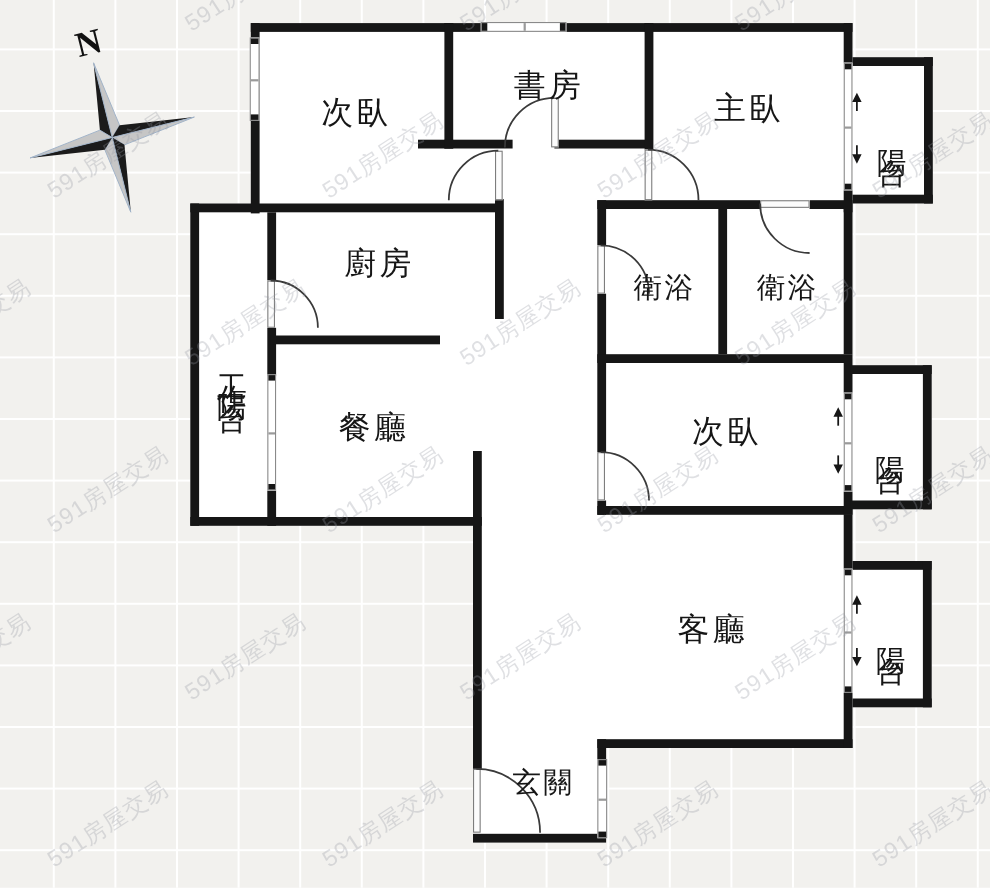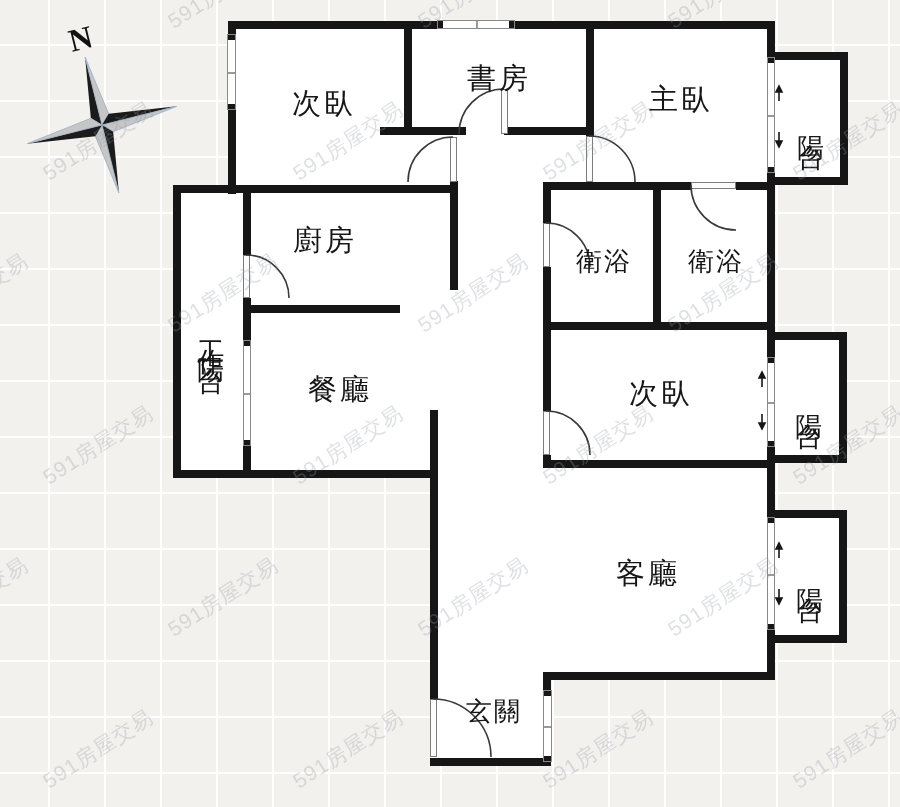--- a/index.html
+++ b/index.html
@@ -192,21 +192,21 @@
       <polygon points="-77,0 0,0 -9.2,9.2" fill="#1b1b1b"></polygon>
       <polygon points="-77,0 0,0 -9.2,-9.2" fill="#c6c6c6" stroke="#9fb2c8" stroke-width="0.8"></polygon>
       <text x="0" y="-78" text-anchor="middle" font-size="32" font-weight="bold" font-family="Liberation Serif, DejaVu Serif, serif" fill="#111">N</text>
     </g>
   </svg>
 
   <div class="room-label" style="left:324px;top:104px">次臥</div>
   <div class="room-label" style="left:499px;top:79px">書房</div>
   <div class="room-label" style="left:681px;top:100px">主臥</div>
   <div class="room-label vert" style="left:810px;top:122px">陽台</div>
-  <div class="room-label" style="left:325px;top:241px">廚房</div>
+  <div class="room-label" style="left:345px;top:241px">廚房</div>
   <div class="room-label vert vert4" style="left:210px;top:337px">工作陽台</div>
   <div class="room-label small" style="left:604px;top:261px">衛浴</div>
   <div class="room-label small" style="left:716px;top:261px">衛浴</div>
   <div class="room-label" style="left:340px;top:390px">餐廳</div>
   <div class="room-label" style="left:661px;top:394px">次臥</div>
   <div class="room-label vert" style="left:808px;top:401px">陽台</div>
   <div class="room-label" style="left:648px;top:574px">客廳</div>
   <div class="room-label vert" style="left:809px;top:575px">陽台</div>
   <div class="room-label small" style="left:494px;top:711px">玄關</div>
 

